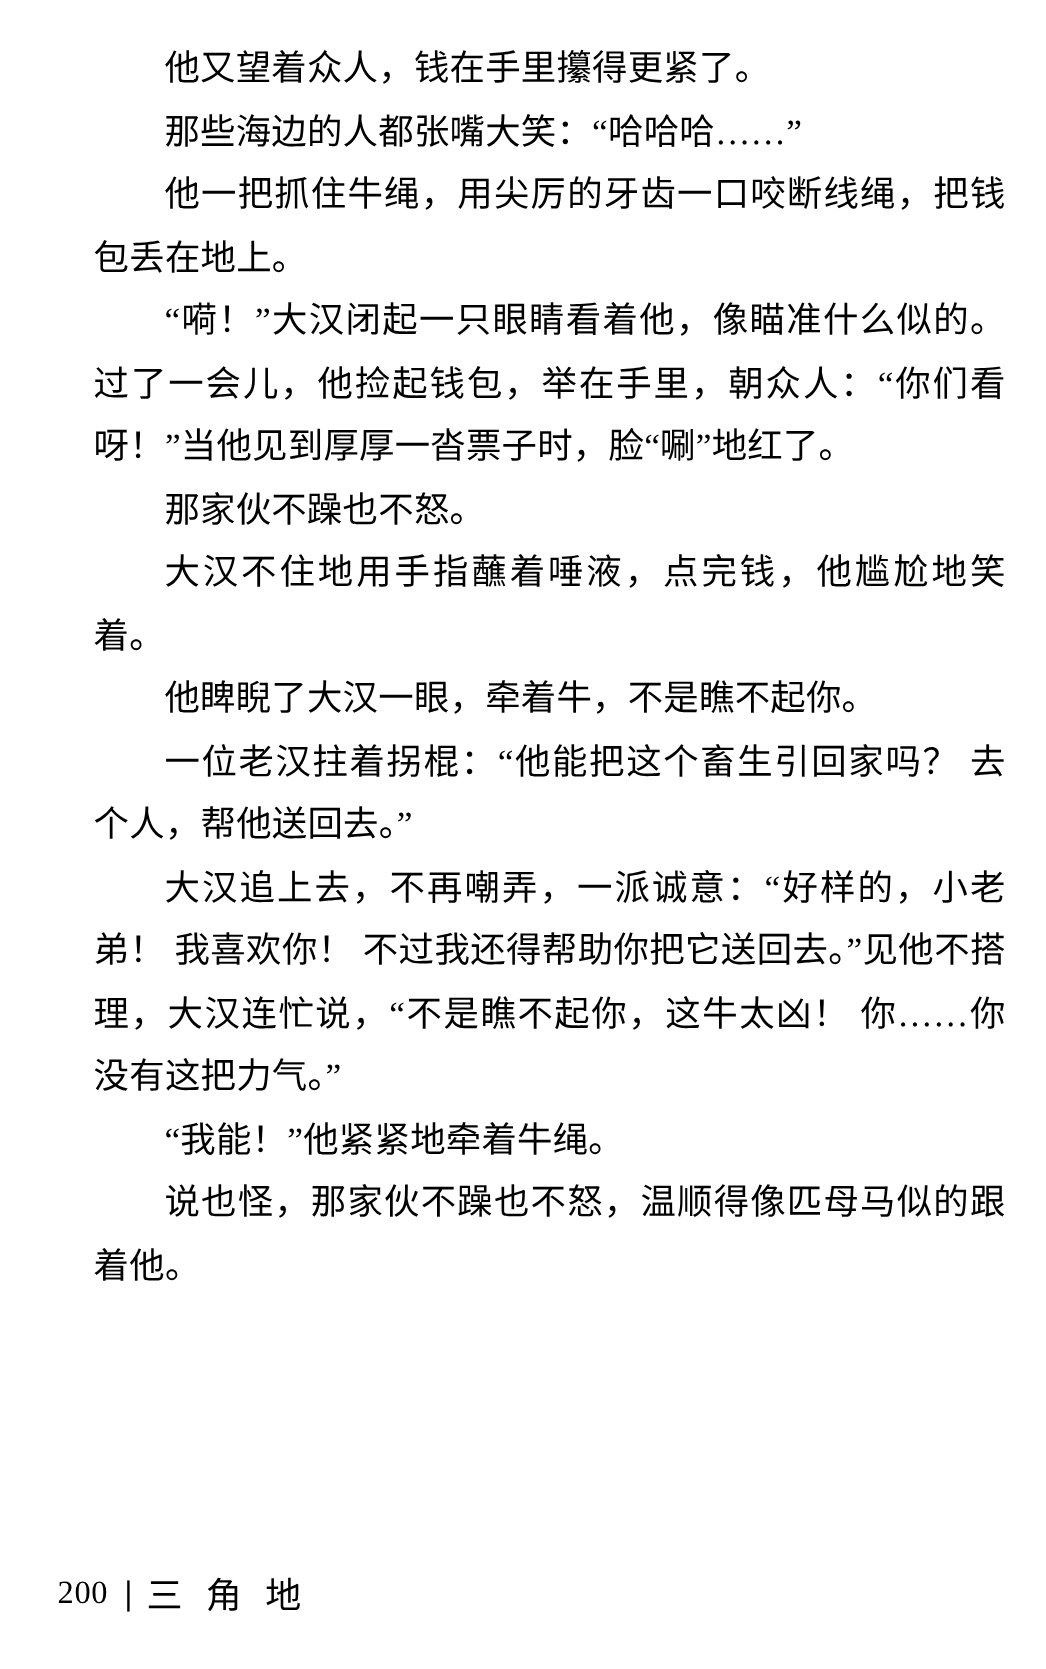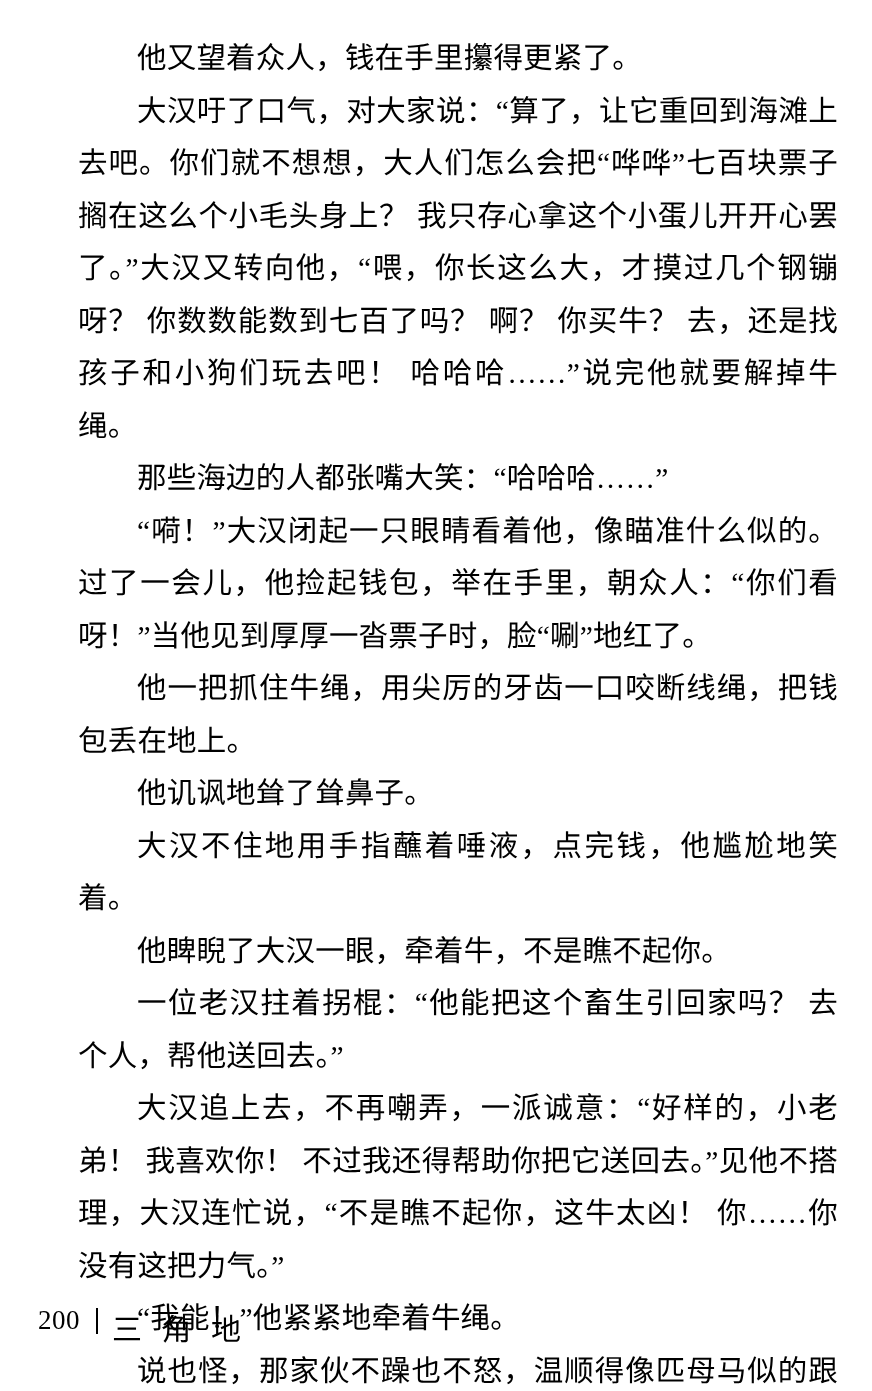--- a/index.html
+++ b/index.html
@@ -32,24 +32,24 @@
     letter-spacing: 0.2px;
   }
   .para {
     margin: 0;
     text-indent: 2em;
     text-align: justify;
     text-justify: inter-ideograph;
   }
   .footer {
     position: absolute;
-    left: 38px;
+    left: 48px;
     bottom: 42px;
     display: flex;
-    align-items: flex-start;
+    align-items: center;
     font-size: 26px;
     letter-spacing: 1px;
   }
   .footer .pg-num {
     font-family: "Liberation Serif", "DejaVu Serif", serif;
     font-size: 27px;
     font-weight: 400;
     letter-spacing: 0.5px;
   }
   .footer .sep {
@@ -65,25 +65,24 @@
     font-size: 30px;
     letter-spacing: 6px;
   }
 </style>
 </head>
 <body>
 
 <div class="page">
   <div class="body-text" id="body-text">
       <p class="para">他又望着众人，钱在手里攥得更紧了。</p>
-      <p class="para">大汉吁了口气，对大家说：“算了，让它重回到海滩上去吧。你们就不想想，大人们怎么会把“哗哗”七百块票子搁在这么个小毛头身上？ 我只存心拿这个小蛋儿开开心罢了。”大汉又转向他，“喂，你长这么大，才摸过几个钢镚呀？ 你数数能数到七百了吗？ 啊？ 你买牛？ 去，还是找孩子和小狗们玩去吧！ 哈哈哈……”说完他就要解掉牛绳。</p>
       <p class="para">那些海边的人都张嘴大笑：“哈哈哈……”</p>
+      <p class="para">他一把抓住牛绳，用尖厉的牙齿一口咬断线绳，把钱包丢在地上。</p>
       <p class="para">“嗬！”大汉闭起一只眼睛看着他，像瞄准什么似的。过了一会儿，他捡起钱包，举在手里，朝众人：“你们看呀！”当他见到厚厚一沓票子时，脸“唰”地红了。</p>
-      <p class="para">他一把抓住牛绳，用尖厉的牙齿一口咬断线绳，把钱包丢在地上。</p>
-      <p class="para">他讥讽地耸了耸鼻子。</p>
+      <p class="para">那家伙不躁也不怒。</p>
       <p class="para">大汉不住地用手指蘸着唾液，点完钱，他尴尬地笑着。</p>
       <p class="para">他睥睨了大汉一眼，牵着牛，不是瞧不起你。</p>
       <p class="para">一位老汉拄着拐棍：“他能把这个畜生引回家吗？ 去个人，帮他送回去。”</p>
       <p class="para">大汉追上去，不再嘲弄，一派诚意：“好样的，小老弟！ 我喜欢你！ 不过我还得帮助你把它送回去。”见他不搭理，大汉连忙说，“不是瞧不起你，这牛太凶！ 你……你没有这把力气。”</p>
       <p class="para">“我能！”他紧紧地牵着牛绳。</p>
       <p class="para">说也怪，那家伙不躁也不怒，温顺得像匹母马似的跟着他。</p>
     </div>
 </div>
 
 <div class="footer">

